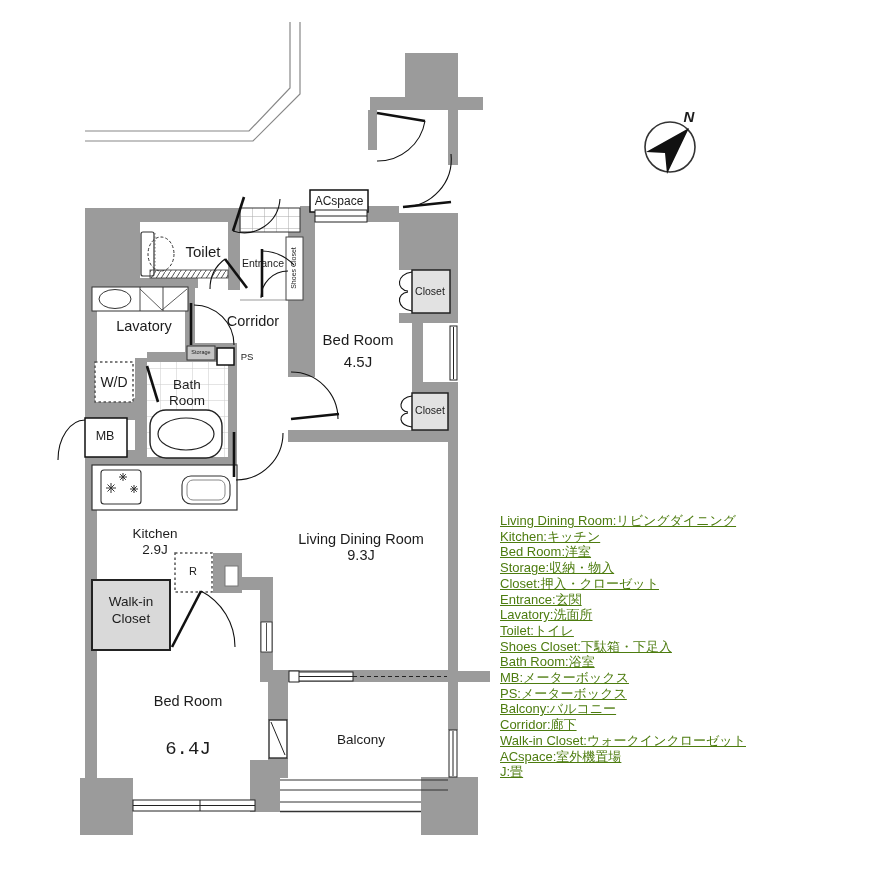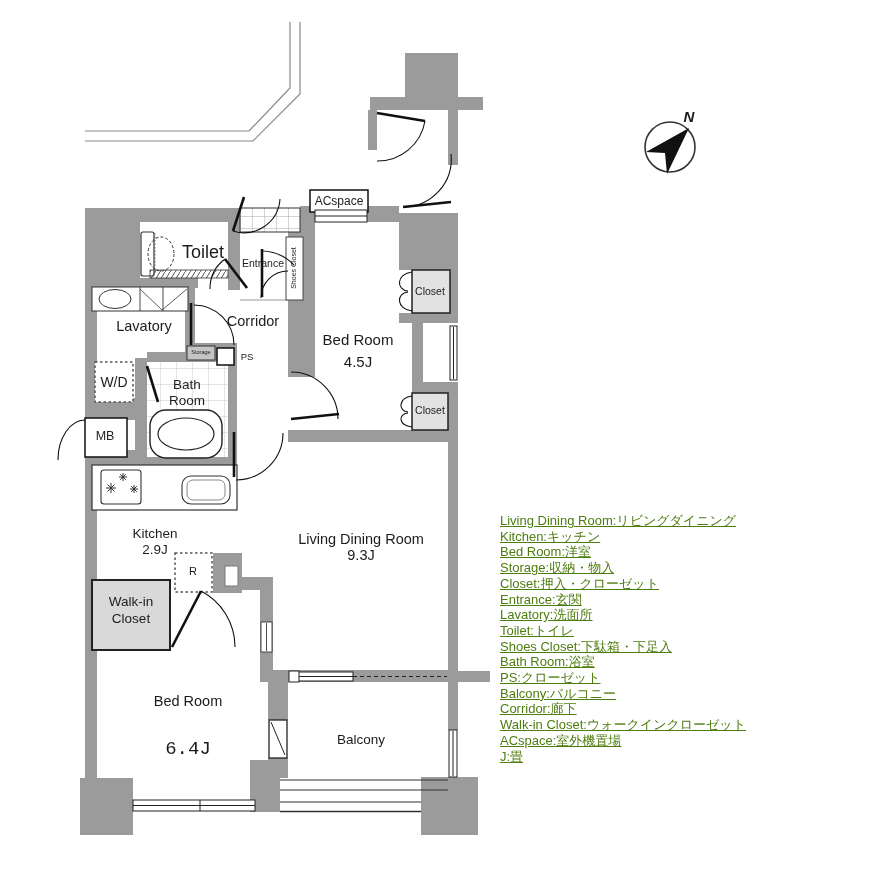--- a/index.html
+++ b/index.html
@@ -218,21 +218,21 @@
         <path d="M412 396C398 398 398 411 408 412M412 427C398 425 398 414 408 413" stroke-width="1.1"></path>
       </g>
     </g>
 
     <g>
       <circle cx="670" cy="147" r="25" fill="none" stroke="#333" stroke-width="1.6"></circle>
       <polygon points="689,128 646,152 665,153 667,174" fill="#111"></polygon>
     </g>
   </svg>
 
-  <div class="lbl" style="left:203px;top:252px;font-size:18px;">Toilet</div>
+  <div class="lbl" style="left:203px;top:252px;font-size:15px;">Toilet</div>
   <div class="lbl" style="left:263px;top:264px;font-size:10.5px;">Entrance</div>
   <div class="lbl rot" style="left:294px;top:268px;font-size:7px;">Shoes Closet</div>
   <div class="lbl" style="left:339px;top:201px;font-size:12px;">ACspace</div>
   <div class="lbl" style="left:144px;top:327px;font-size:14.5px;">Lavatory</div>
   <div class="lbl" style="left:253px;top:322px;font-size:14.5px;">Corridor</div>
   <div class="lbl" style="left:358px;top:340px;font-size:15px;">Bed Room</div>
   <div class="lbl" style="left:358px;top:362px;font-size:15px;">4.5J</div>
   <div class="lbl" style="left:430px;top:292px;font-size:10.5px;">Closet</div>
   <div class="lbl" style="left:430px;top:411px;font-size:10.5px;">Closet</div>
   <div class="lbl" style="left:201px;top:353px;font-size:5.5px;">Storage</div>
@@ -257,21 +257,22 @@
     <span>Living Dining Room:リビングダイニング</span>
     <span>Kitchen:キッチン</span>
     <span>Bed Room:洋室</span>
     <span>Storage:収納・物入</span>
     <span>Closet:押入・クローゼット</span>
     <span>Entrance:玄関</span>
     <span>Lavatory:洗面所</span>
     <span>Toilet:トイレ</span>
     <span>Shoes Closet:下駄箱・下足入</span>
     <span>Bath Room:浴室</span>
-    <span>PS:クローゼット</span>
+    <span>MB:メーターボックス</span>
+    <span>PS:メーターボックス</span>
     <span>Balcony:バルコニー</span>
     <span>Corridor:廊下</span>
     <span>Walk-in Closet:ウォークインクローゼット</span>
     <span>ACspace:室外機置場</span>
     <span>J:畳</span>
   </div>
 
 </div>
 
 </body></html>

